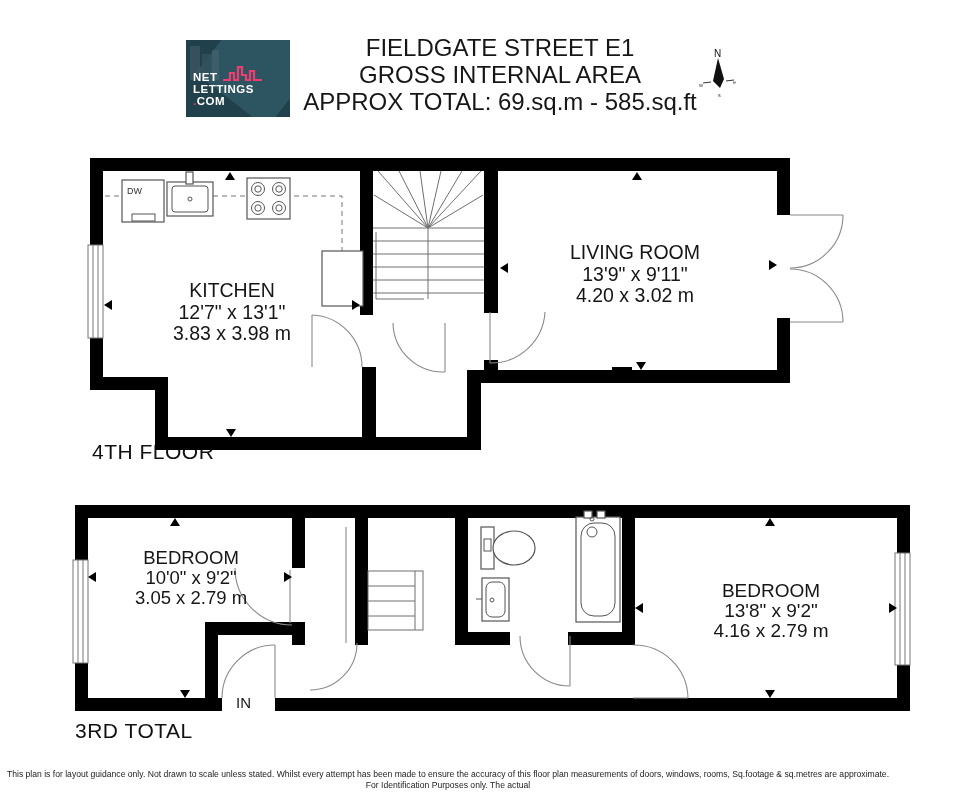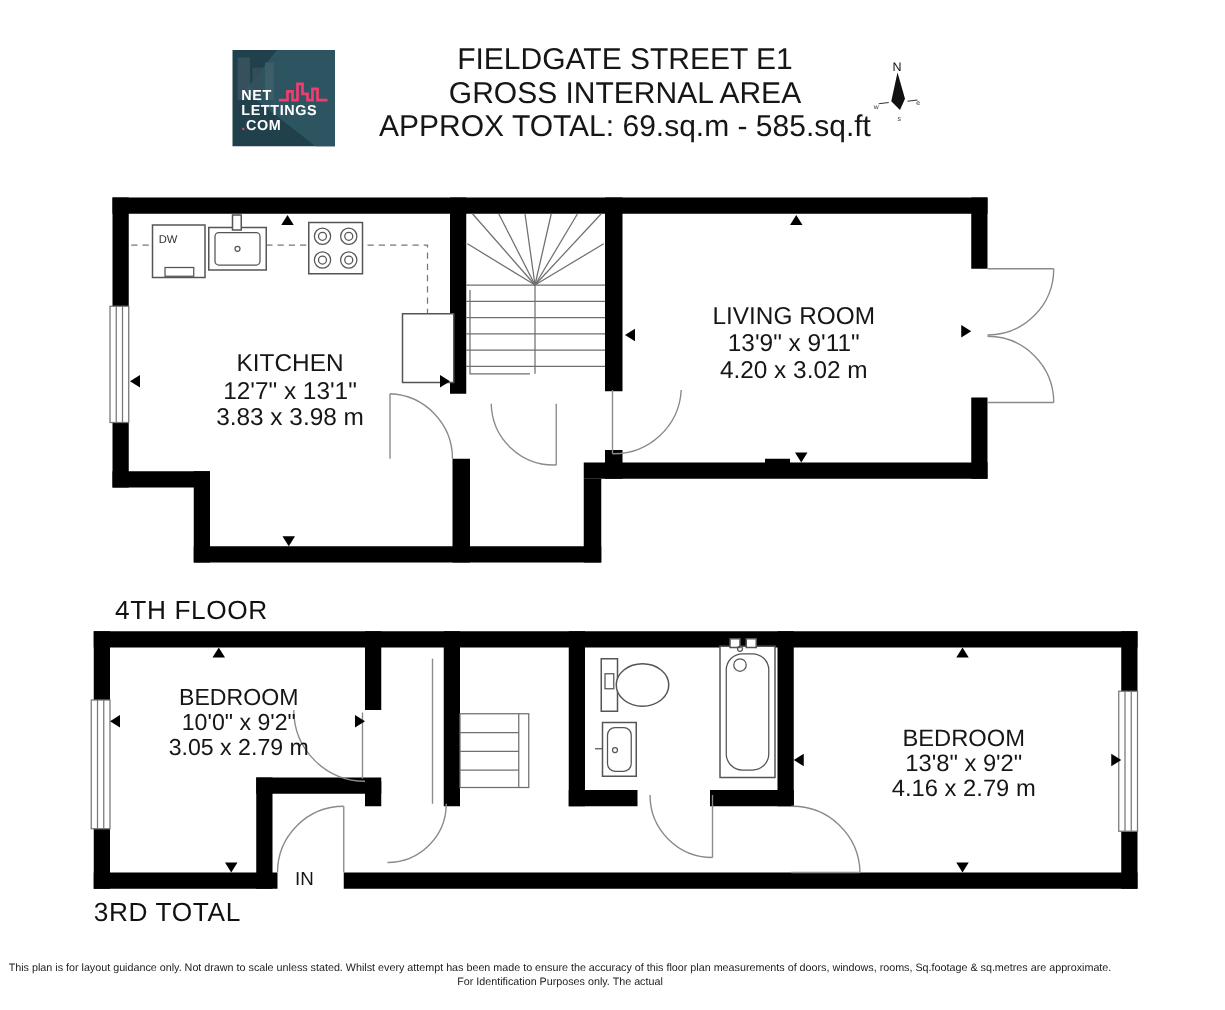--- a/index.html
+++ b/index.html
@@ -1,32 +1,32 @@
 <!DOCTYPE html>
 <html><head>
 <meta charset="utf-8">
 <style>
   html,body{margin:0;padding:0;background:#ffffff;}
   #page{position:relative;width:980px;height:808px;background:#ffffff;overflow:hidden;
         font-family:"Liberation Sans", sans-serif;color:#1a1a1a;}
   
-  #logo{position:absolute;left:186px;top:40px;width:82px;height:77px;background:#20404b;overflow:hidden;}
+  #logo{position:absolute;left:186px;top:40px;width:104px;height:77px;background:#20404b;overflow:hidden;}
   #logo .diag{position:absolute;left:28px;top:-20px;width:90px;height:90px;background:#2d5561;transform:rotate(38deg);}
   #logo .city1{position:absolute;left:4px;top:6px;width:10px;height:34px;background:#3d5560;opacity:.8;}
   #logo .city2{position:absolute;left:16px;top:14px;width:8px;height:26px;background:#35505c;opacity:.8;}
   #logo .city3{position:absolute;left:26px;top:10px;width:7px;height:30px;background:#44616c;opacity:.7;}
   #logo .txt{position:absolute;left:7px;top:31px;line-height:12px;font-size:11.5px;font-weight:bold;
              letter-spacing:.5px;color:#ffffff;}
   #logo .dot{color:#ee3d6e;}
   #logo svg{position:absolute;left:36px;top:24px;}
   #title{position:absolute;left:290px;top:34px;width:420px;text-align:center;
          font-size:24px;font-weight:500;line-height:27px;color:#161616;}
   
   .floorlabel{position:absolute;font-size:21px;color:#111;letter-spacing:.5px;}
-  #flabel4{left:92px;top:477px;}
+  #flabel4{left:92px;top:440px;}
   #flabel3{left:75px;top:719px;}
   
   #footer{position:absolute;left:0;top:769px;width:896px;text-align:center;
           font-size:8.6px;line-height:10.5px;color:#222;}
   
   #plan{position:absolute;left:0;top:0;}
   .wall{fill:#000000;}
   .fixture{fill:#ffffff;stroke:#555;stroke-width:1.2;}
   .fixline{fill:none;stroke:#555;stroke-width:1;}
   .arc{fill:none;stroke:#8a8a8a;stroke-width:1.1;}

